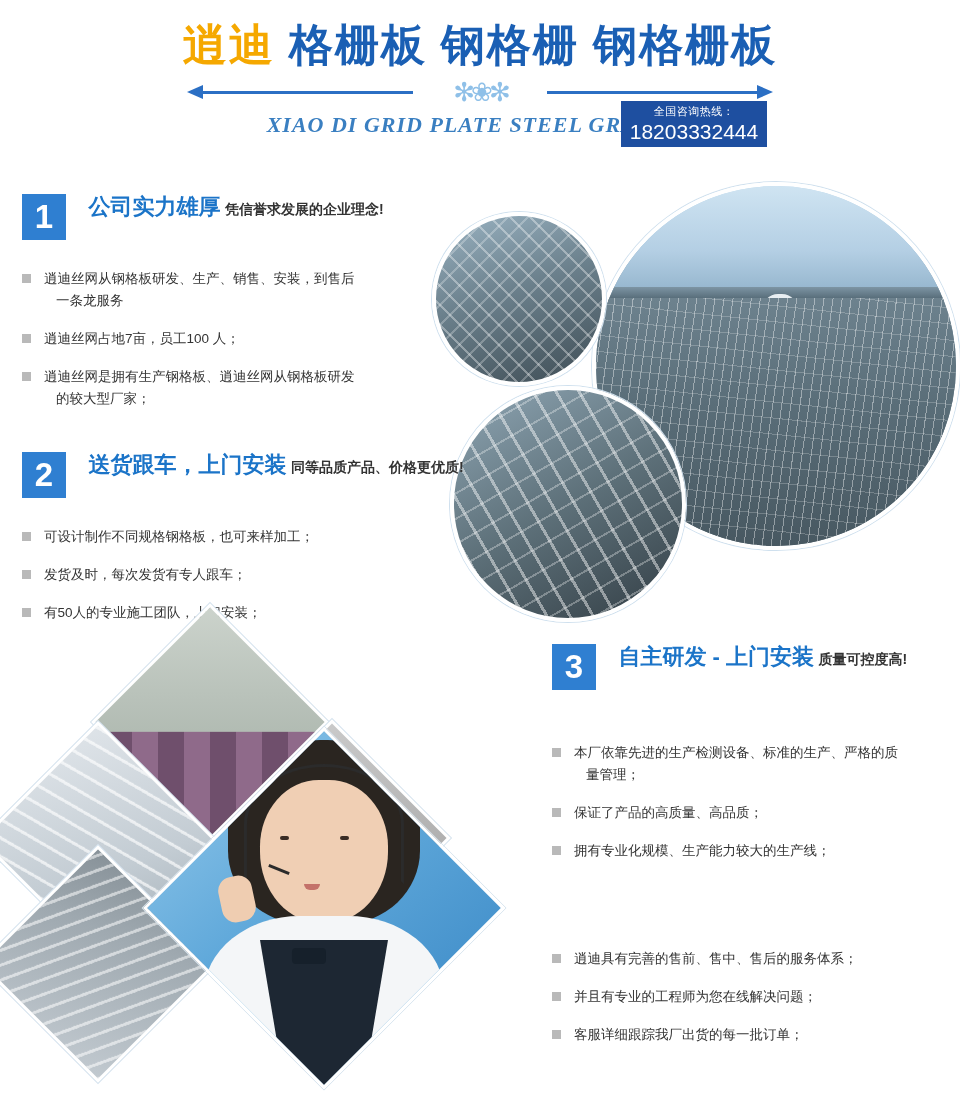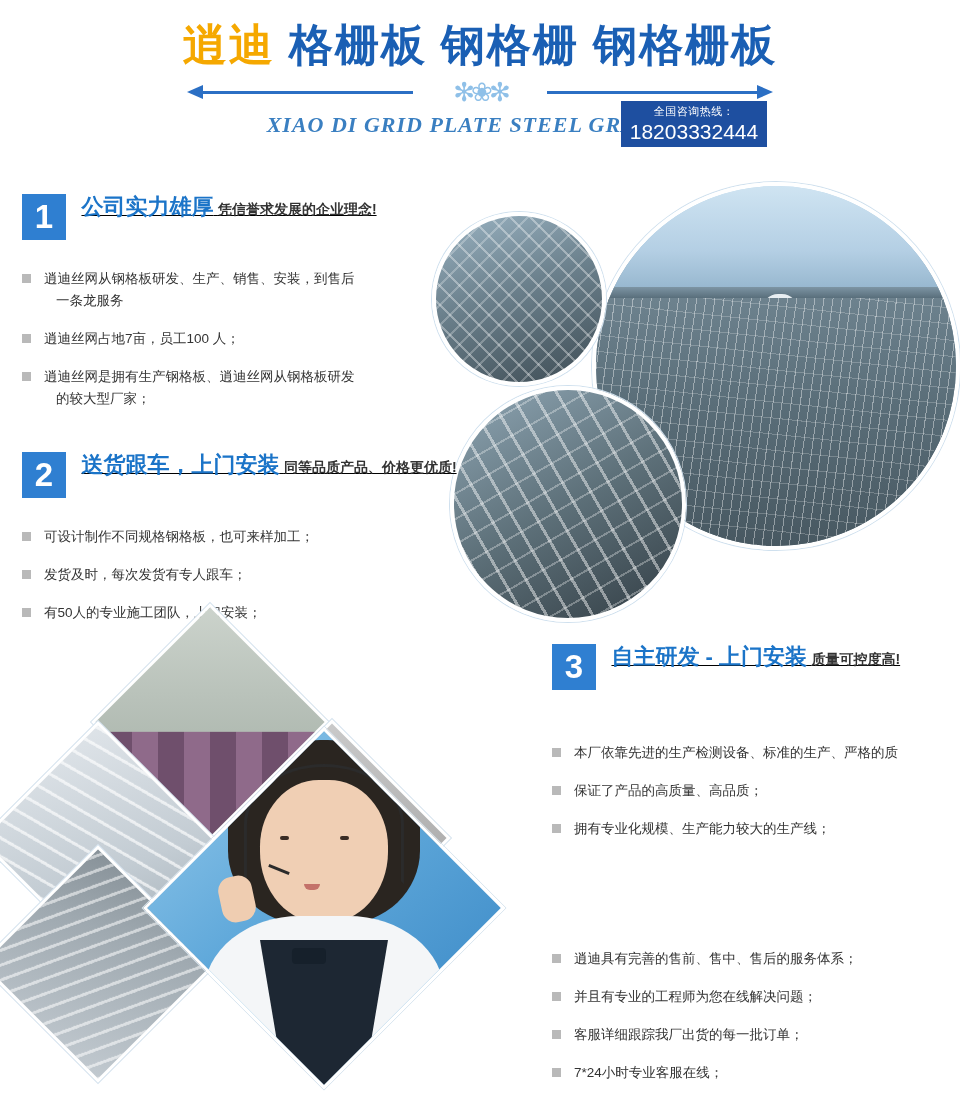--- a/index.html
+++ b/index.html
@@ -110,23 +110,22 @@
     color: #fff;
     font-size: 33px;
     font-weight: bold;
     text-align: center;
     line-height: 46px;
     vertical-align: top;
   }
   .sec-head { position: absolute; }
   .sec-head .txts {
     display: inline-block;
-    margin-left: 11px;
+    margin-left: 18px;
     vertical-align: top;
-    text-decoration: underline;
   }
   .sec-title {
     font-size: 22px;
     font-weight: bold;
     color: #1b74c8;
     line-height: 26px;
     white-space: nowrap;
   }
   .sec-sub {
     font-size: 14px;
@@ -452,20 +451,21 @@
     <span class="num-badge">3</span>
     <span class="txts">
       <span class="sec-title">自主研发 - 上门安装</span>
       <span class="sec-sub">质量可控度高!</span>
     </span>
   </div>
   <div class="bullets" id="b3">
     <div class="bullet">
       <span class="bsq"></span>
       <span>本厂依靠先进的生产检测设备、标准的生产、严格的质</span>
+      <span class="l2">量管理；</span>
     </div>
     <div class="bullet">
       <span class="bsq"></span>
       <span>保证了产品的高质量、高品质；</span>
     </div>
     <div class="bullet">
       <span class="bsq"></span>
       <span>拥有专业化规模、生产能力较大的生产线；</span>
     </div>
   </div>
@@ -476,19 +476,15 @@
       <span>逍迪具有完善的售前、售中、售后的服务体系；</span>
     </div>
     <div class="bullet">
       <span class="bsq"></span>
       <span>并且有专业的工程师为您在线解决问题；</span>
     </div>
     <div class="bullet">
       <span class="bsq"></span>
       <span>客服详细跟踪我厂出货的每一批订单；</span>
     </div>
-    <div class="bullet">
-      <span class="bsq"></span>
-      <span>7*24小时专业客服在线；</span>
-    </div>
   </div>
 
 </div>
 
 </body></html>

